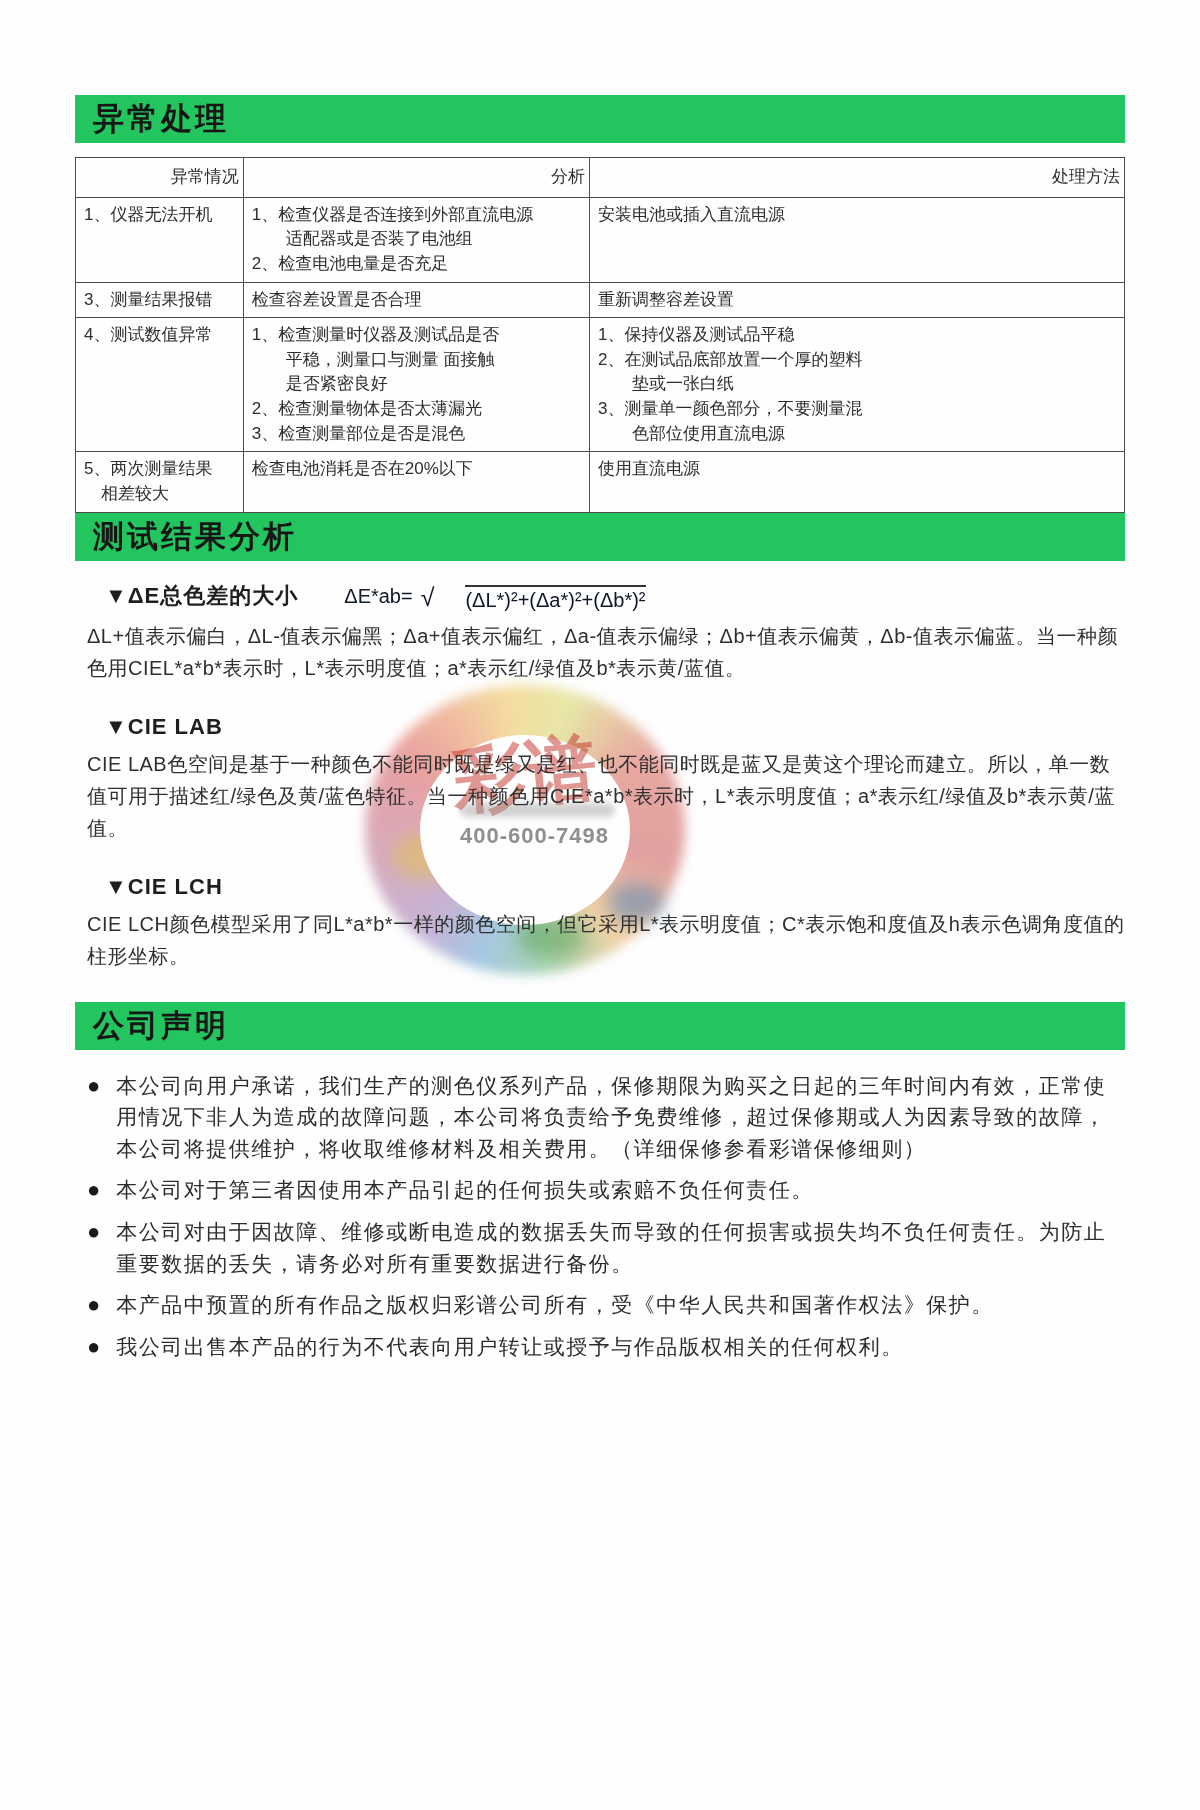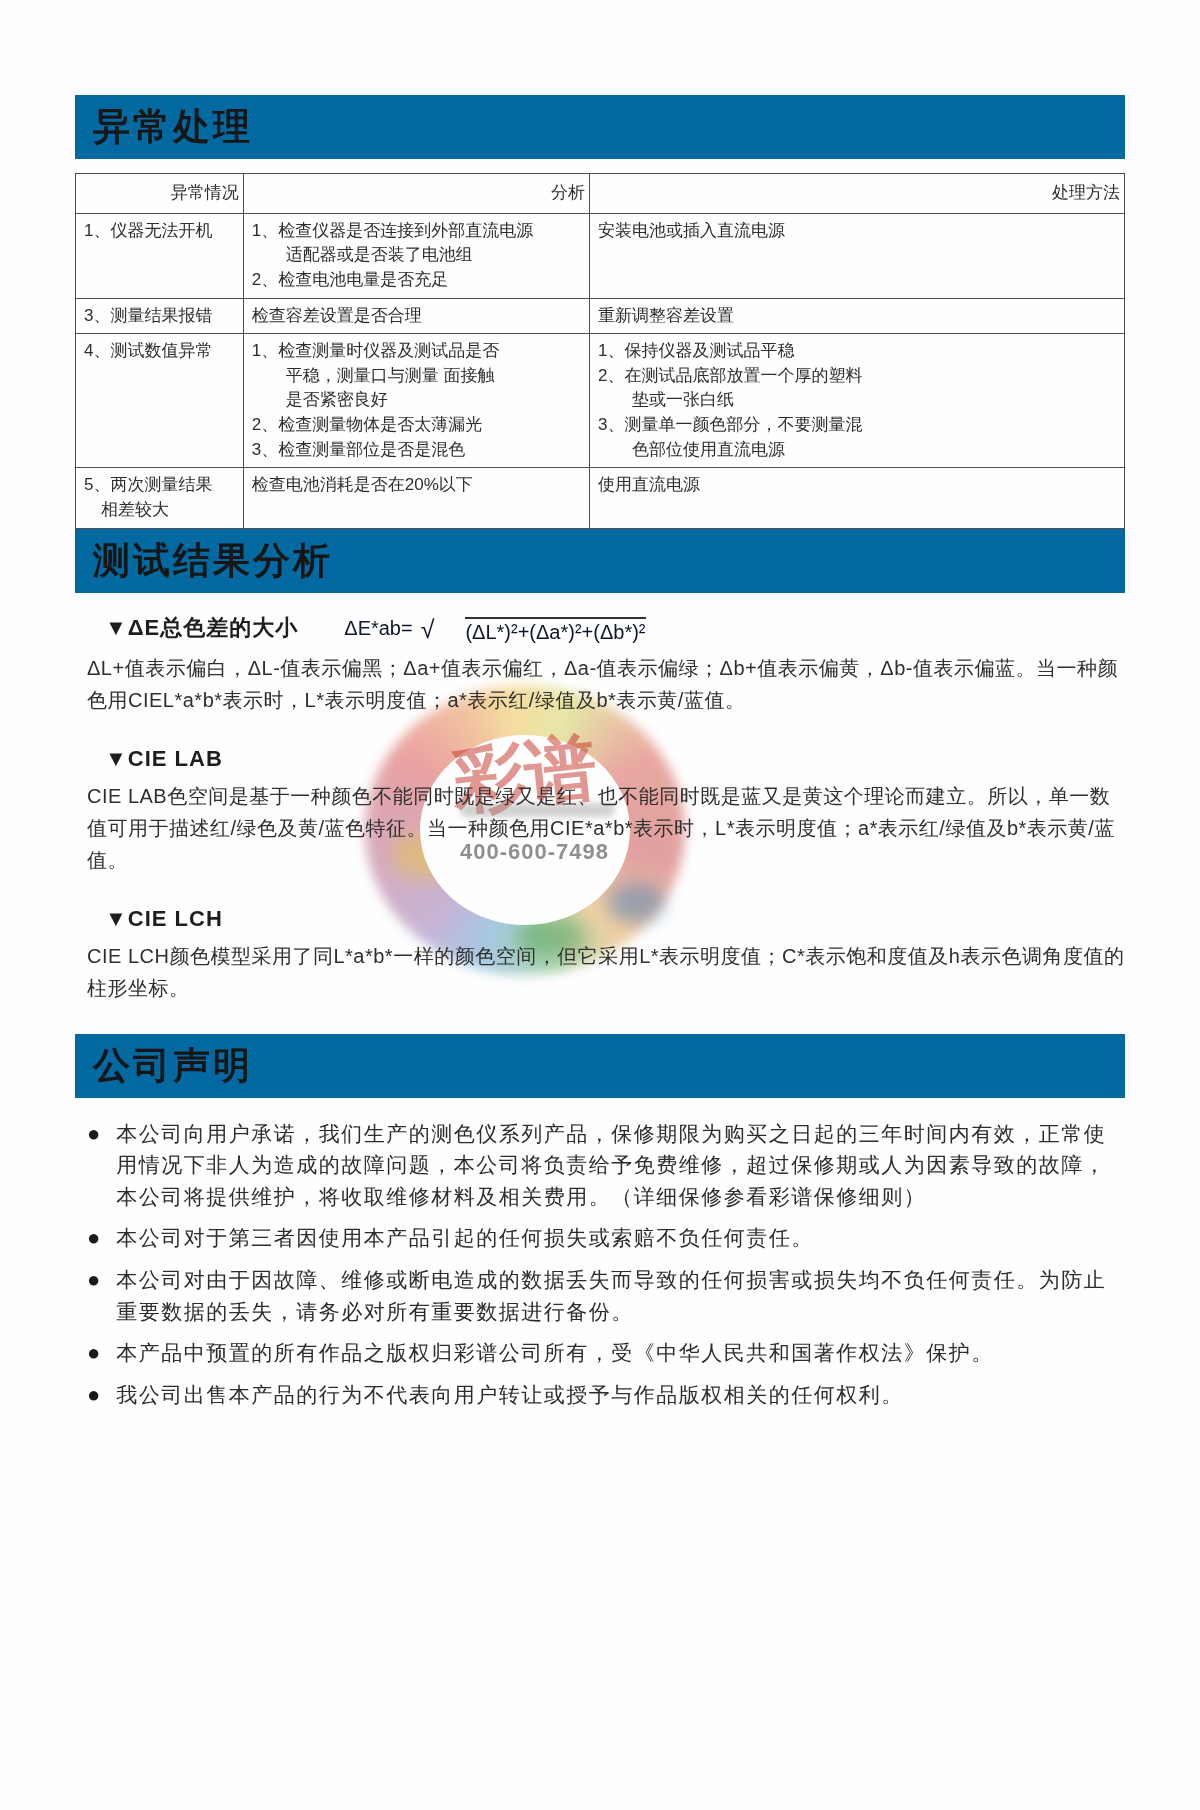--- a/index.html
+++ b/index.html
@@ -17,26 +17,26 @@
     overflow:hidden;
   }
   .content {
     position:relative;
     z-index:1;
     padding:95px 75px 0 75px;
   }
 
   
   .bar {
-    background:#0369a1;
-    height:64px;
+    background:#22c55e;
+    height:48px;
     display:flex;
     align-items:center;
     padding:0 18px;
-    font-size:37px;
+    font-size:31px;
     font-weight:bold;
     color:#161616;
     letter-spacing:3px;
   }
 
   
   .ex-table {
     width:100%;
     border-collapse:collapse;
     table-layout:fixed;
@@ -178,21 +178,21 @@
     position:absolute;
     left:95px; top:118px;
     width:155px; height:14px;
     border-radius:7px;
     background:#9a9a9a;
     opacity:.45;
     filter:blur(3px);
   }
   .wm-phone {
     position:absolute;
-    left:95px; top:154px;
+    left:95px; top:138px;
     font-size:22px;
     font-weight:bold;
     color:#8f8f8f;
     letter-spacing:1px;
   }
 </style>
 </head>
 <body>
 
 <div class="page">

